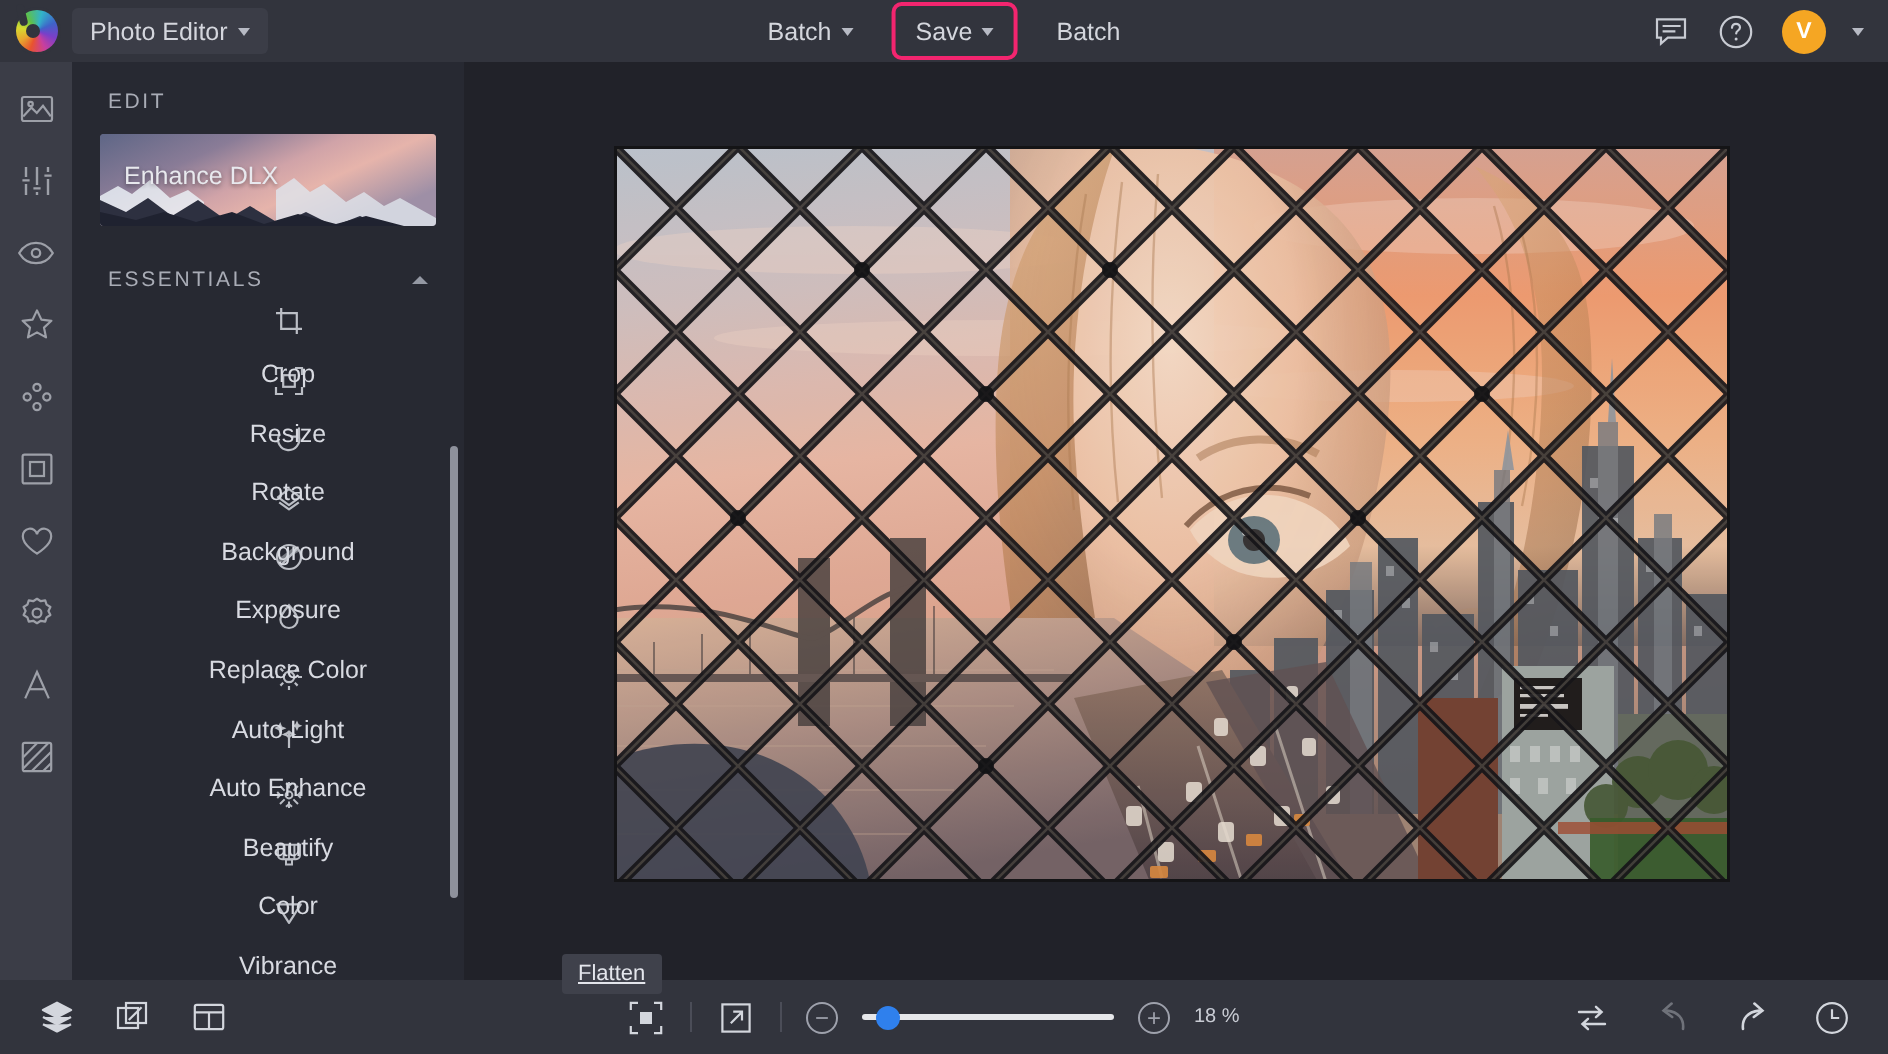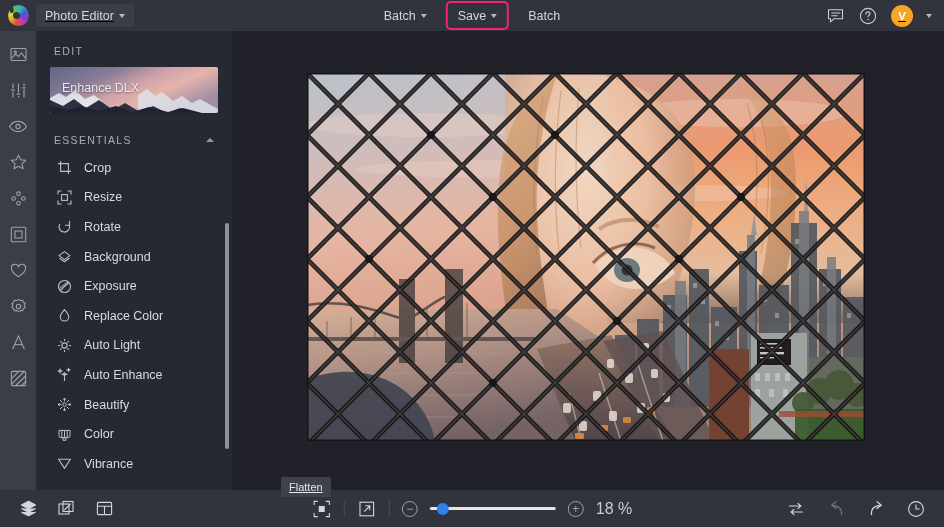--- a/index.html
+++ b/index.html
@@ -11,21 +11,20 @@
   }
   .app { position: relative; width: 944px; height: 527px; display: flex; flex-direction: column; }
 
   
   .topbar {
     height: 31px; min-height: 31px;
     background: #32343d;
     display: flex; align-items: center;
     position: relative;
     z-index: 20;
-    text-decoration: underline;
   }
   .logo-wrap { width: 36px; display: flex; align-items: center; justify-content: center; }
   .logo {
     width: 21px; height: 21px; border-radius: 50%;
     background:
       conic-gradient(from 200deg,
         #e8532f 0deg, #e8a72f 40deg, #d8d930 80deg,
         #5fc148 125deg, #32b3c9 175deg, #3f63c9 225deg,
         #7a3fc9 270deg, #c93f9e 315deg, #e8532f 360deg);
     position: relative;
@@ -121,21 +120,21 @@
     padding: 0 18px 0 18px; height: 26px; cursor: pointer; gap: 16px;
   }
   .sb-sec-head span.lbl { color: #a9acb6; font-size: 10.5px; letter-spacing: 1.3px; }
   .caret-up {
     width: 0; height: 0; border-left: 4px solid transparent;
     border-right: 4px solid transparent; border-bottom: 4.5px solid #9498a3;
   }
   .sb-item {
     display: flex; align-items: center; gap: 12px;
     height: 29.6px; padding-left: 20px; cursor: pointer;
-    color: #d8dae1; font-size: 12.5px;
+    color: #d8dae1; font-size: 12.5px; flex-direction: column;
   }
   .sb-item .sico { width: 16px; height: 16px; display: flex; align-items: center; justify-content: center; opacity: .85; }
   .sb-track {
     position: absolute; right: 3px; top: 6px; width: 4px; bottom: 6px;
   }
   .sb-thumb {
     position: absolute; right: 3px; top: 96px; width: 4px; height: 226px;
     background: #8e919c; border-radius: 2px; cursor: pointer;
   }
 
@@ -165,21 +164,21 @@
   .circ-btn {
     width: 16px; height: 16px; border-radius: 50%; border: 1px solid #9ea1ac;
     display: flex; align-items: center; justify-content: center; cursor: pointer;
     color: #9ea1ac; font-size: 12px; line-height: 1;
   }
   .slider { width: 126px; height: 3px; background: #e6e7ea; border-radius: 2px; position: relative; cursor: pointer; }
   .slider .knob {
     position: absolute; width: 12px; height: 12px; border-radius: 50%;
     background: #2f80ed; top: -4.5px; left: 7px;
   }
-  .zoom-val { color: #c9ccd4; font-size: 16px; min-width: 34px; }
+  .zoom-val { color: #c9ccd4; font-size: 10px; min-width: 34px; }
   .tooltip {
     position: absolute; left: 281px; bottom: 30px;
     background: #3f414b; color: #e4e6ec; font-size: 11px;
     padding: 4px 8px; border-radius: 2px; white-space: nowrap;
     z-index: 30;
     text-decoration: underline;
   }
   .dim { opacity: .38; }
   svg { display: block; }
 </style>

